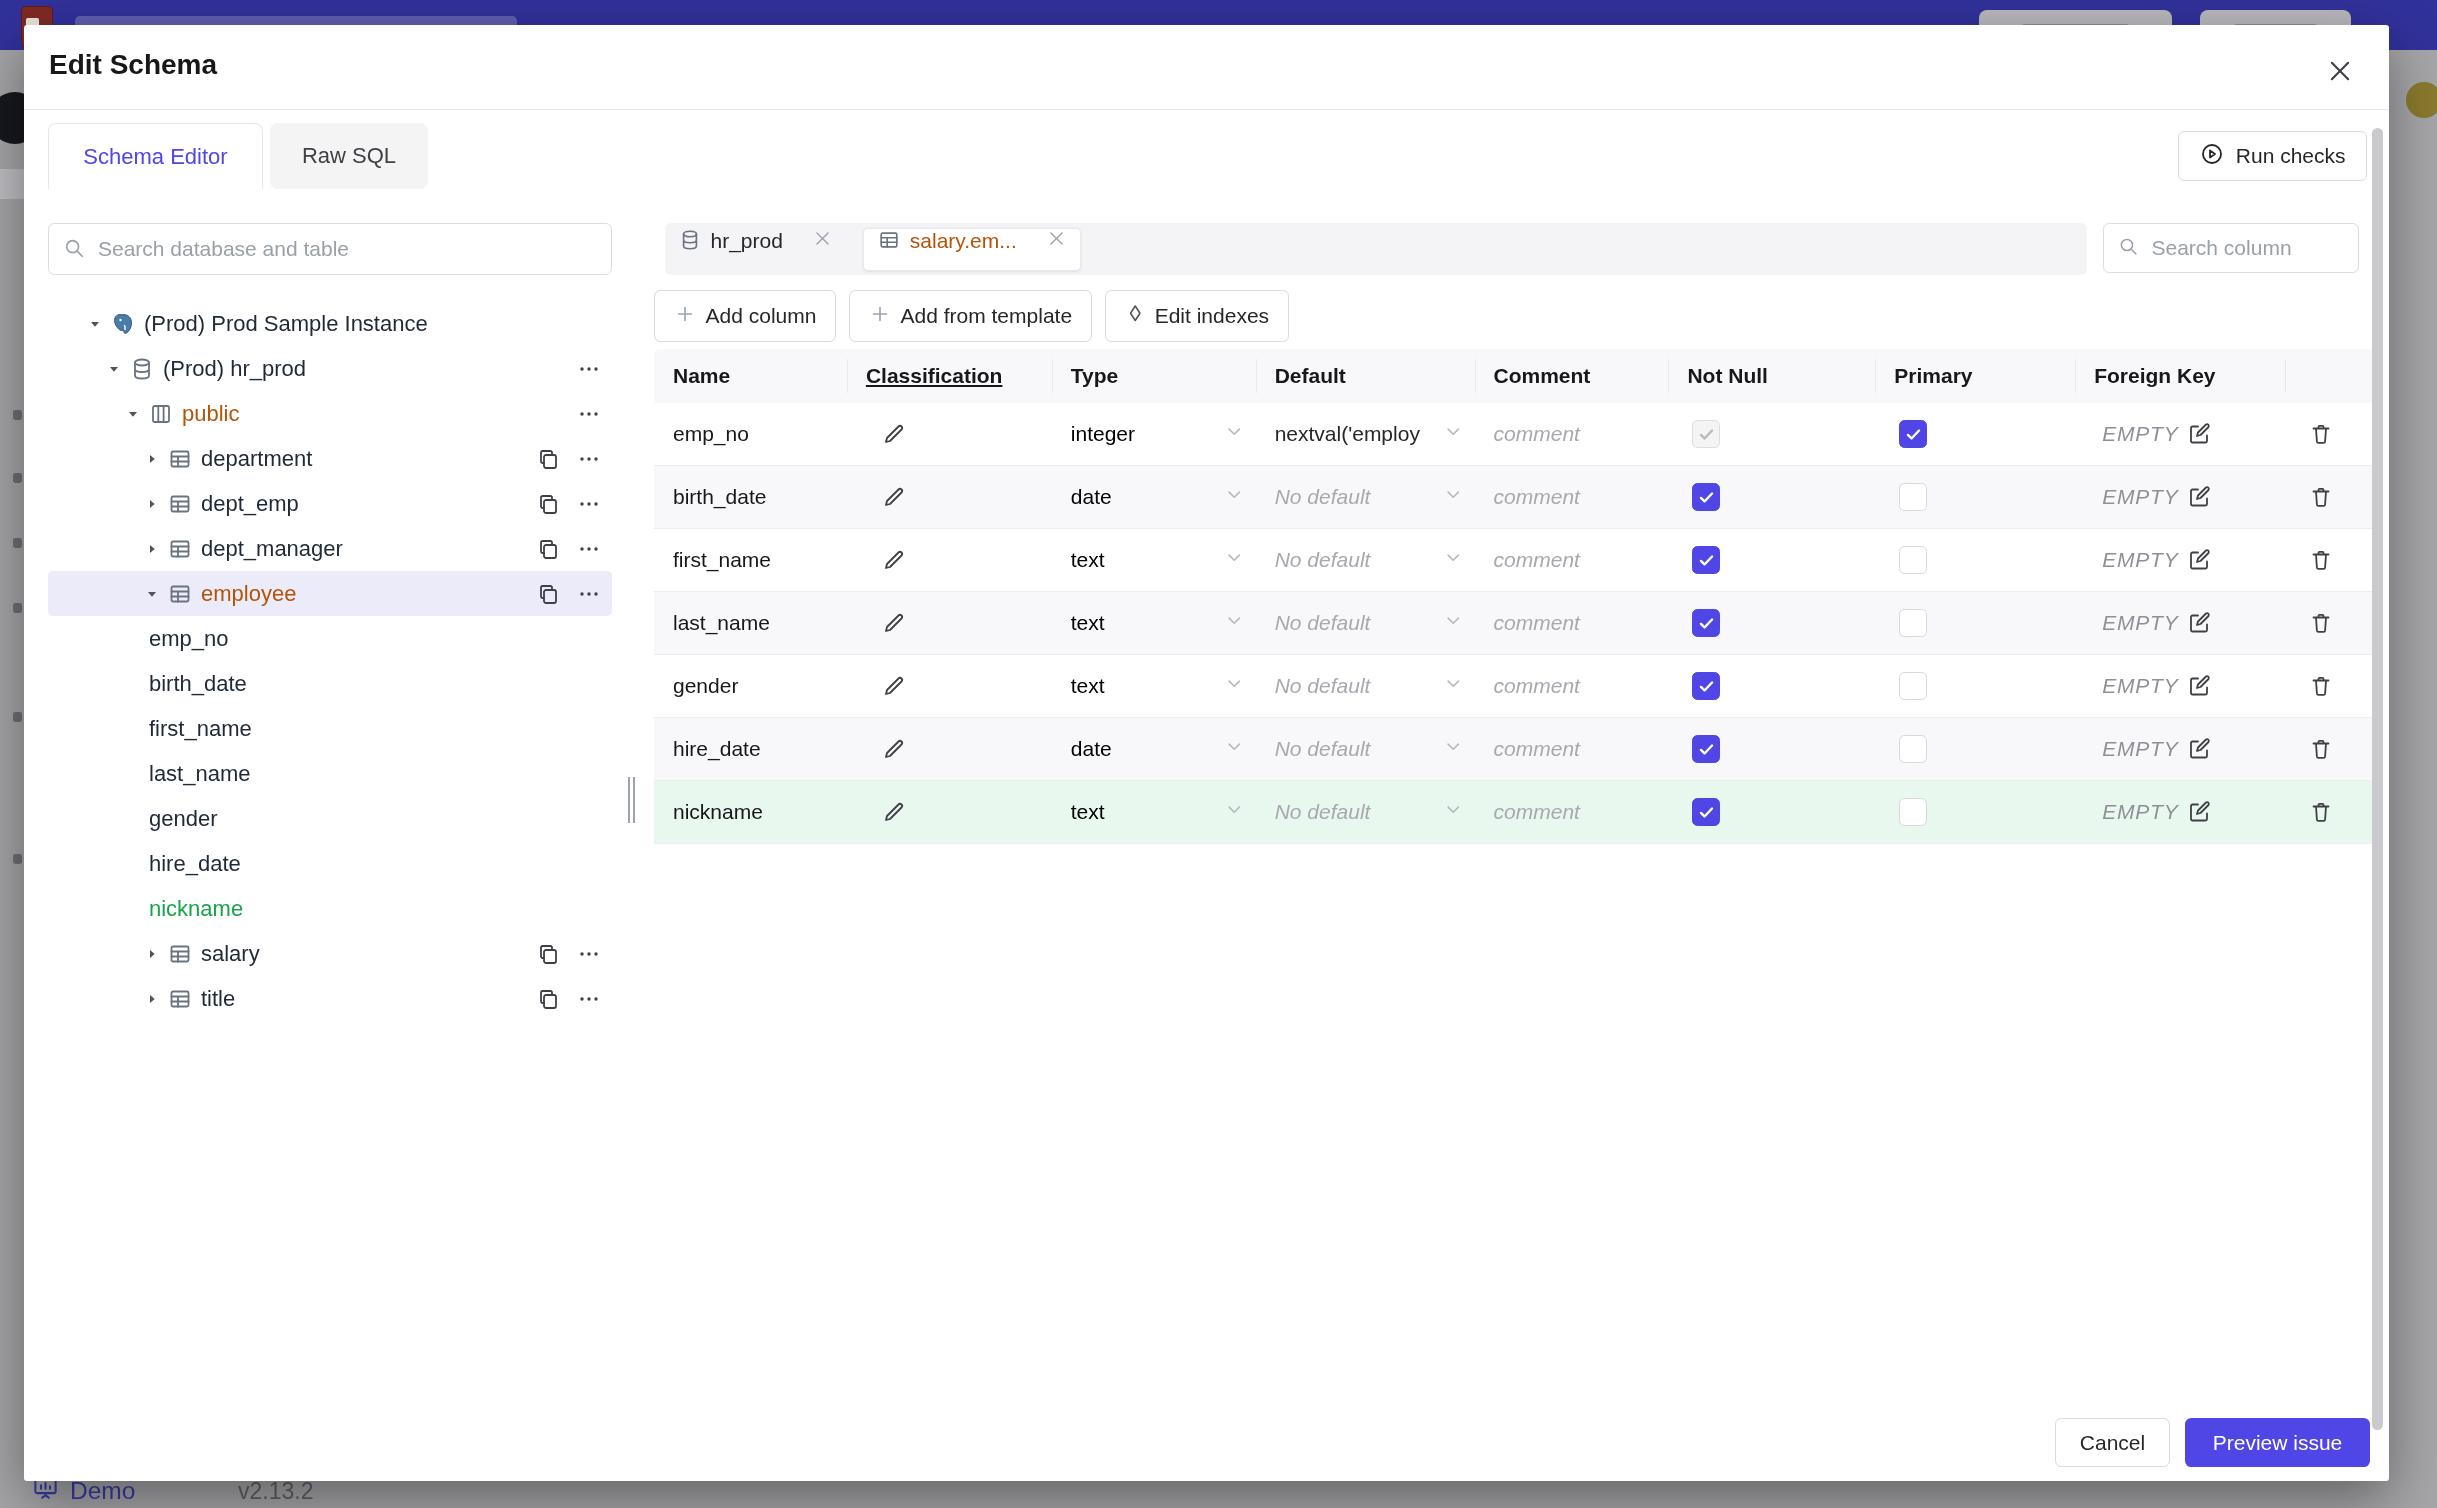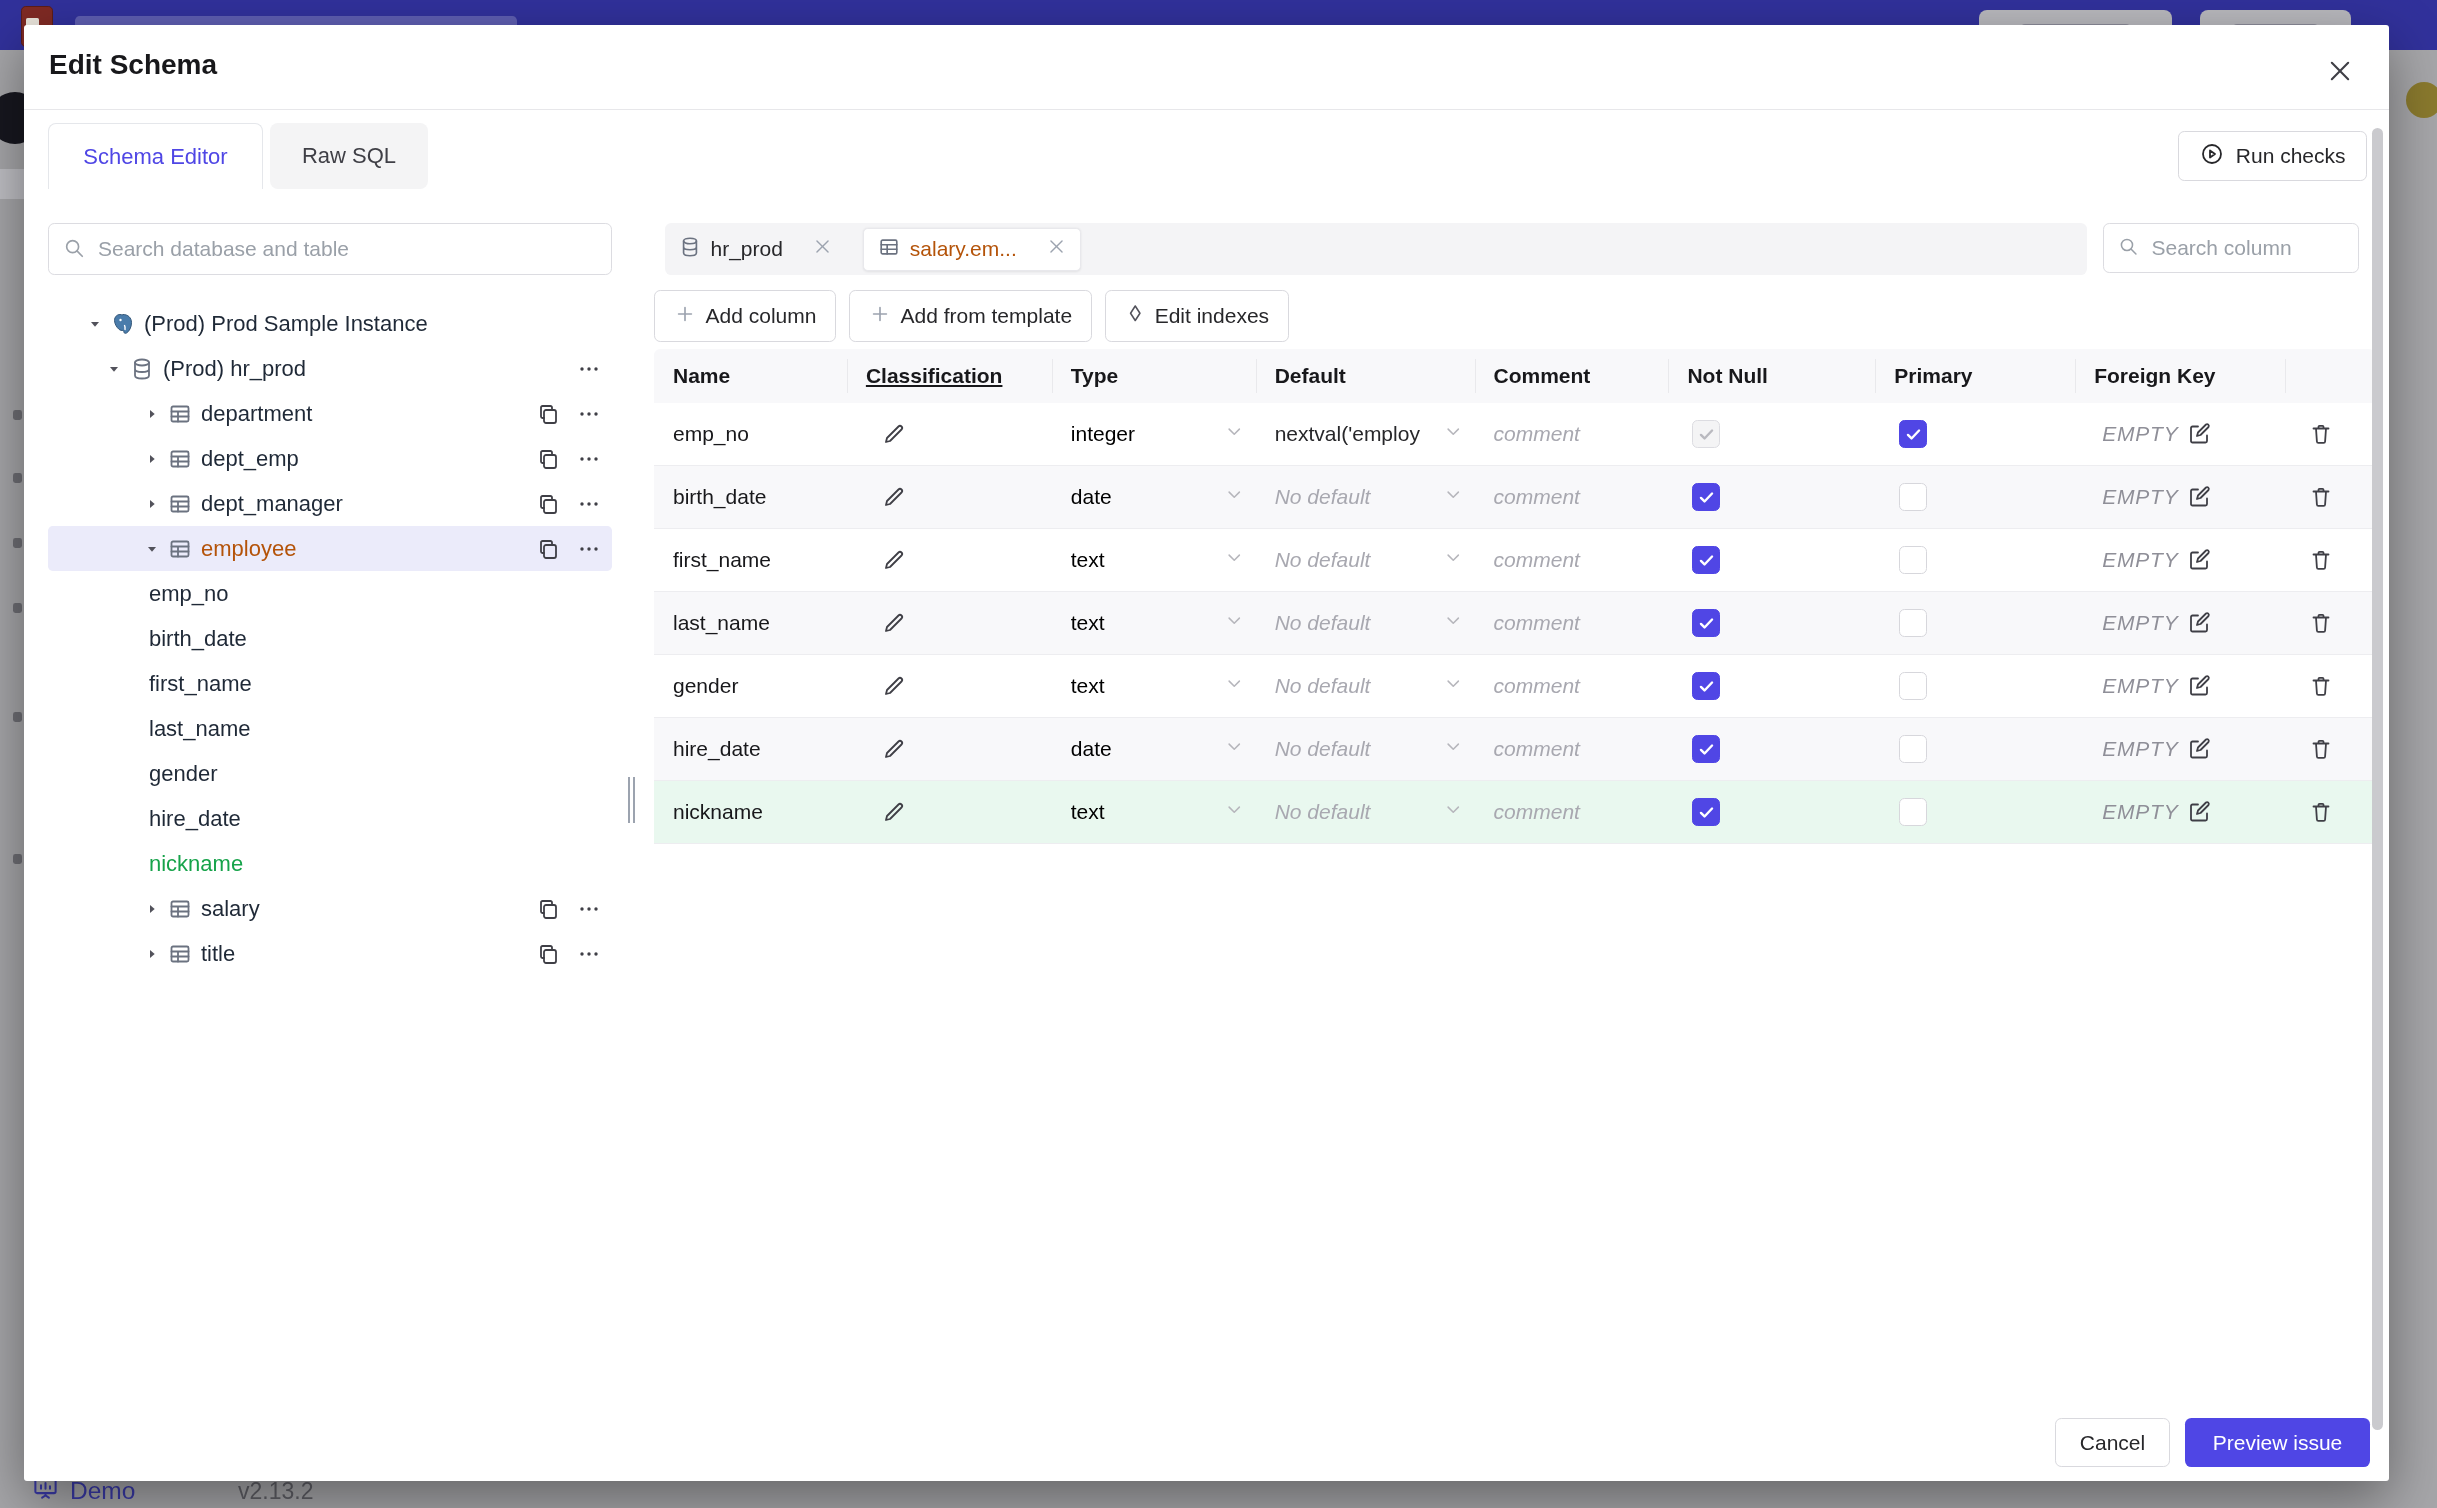--- a/index.html
+++ b/index.html
@@ -42,21 +42,21 @@
   .trow{position:relative;display:flex;align-items:center;height:45px;box-sizing:border-box;padding-right:11px;border-radius:4.7px;cursor:pointer;}
   .trow.sel{background:#ebebfa;}
   .t-caret{width:24px;display:flex;align-items:center;color:#52525b;flex:0 0 24px;}
   .t-icon{width:33px;display:flex;align-items:center;color:#6b7280;flex:0 0 33px;}
   .tlabel{font-size:22px;color:#1f2937;white-space:nowrap;}
   .t-actions{margin-left:auto;display:flex;align-items:center;gap:17.4px;color:#52525b;}
   .gutter-handle{position:absolute;left:604px;top:752px;width:7px;height:46px;display:flex;gap:2.4px;cursor:col-resize;}
   .gutter-handle i{width:2.4px;height:100%;background:#9ca3af;display:block;}
   
   .chips-bar{position:absolute;left:641px;top:198px;width:1422px;height:52px;background:#f4f4f6;border-radius:6.3px;display:flex;align-items:center;}
-  .chip{display:flex;align-items:center;gap:9.5px;font-size:21px;color:#27272a;padding:0 14px;height:41px;cursor:pointer;}
+  .chip{display:flex;align-items:flex-start;gap:9.5px;font-size:21px;color:#27272a;padding:0 14px;height:41px;cursor:pointer;}
   .chip .x{color:#9ca3af;margin-left:20.5px;}
   .chip-active{background:#fff;border:0.8px solid #e8e8ec;border-radius:4.7px;box-shadow:0 0.8px 2.4px rgba(0,0,0,.08);margin-left:17.4px;}
   .chip-active .clabel{color:#b45309;}
   .toolbar{position:absolute;left:630px;top:265px;display:flex;gap:12.6px;}
   .toolbar .btn{height:52px;padding:0 19px;}
   .tb-ic{color:#9ca3af;}
   
   .grid{position:absolute;left:630px;top:324px;width:1721px;font-size:21px;}
   .g-head{display:flex;height:54px;background:#f8f8fa;border-radius:6.3px 6.3px 0 0;align-items:center;}
   .g-head .gc{font-weight:600;color:#18181b;position:relative;height:100%;display:flex;align-items:center;}
@@ -174,20 +174,43 @@
           <span class="t-actions">
             <span class="ic-btn">
               <svg width="24" height="24" viewBox="0 0 24 24" fill="none">
                 <circle cx="5" cy="12" r="1.7" fill="currentColor"></circle>
                 <circle cx="12" cy="12" r="1.7" fill="currentColor"></circle>
                 <circle cx="19" cy="12" r="1.7" fill="currentColor"></circle>
               </svg>
             </span>
           </span>
         </div>
+        <div class="trow" style="padding-left: 77px;">
+          <span class="t-caret">
+            <svg width="16" height="16" viewBox="0 0 24 24" fill="none">
+              <polygon points="6,9 18,9 12,16" fill="currentColor"></polygon>
+            </svg>
+          </span>
+          <span class="t-icon">
+            <svg width="24" height="24" viewBox="0 0 24 24" fill="none" stroke="currentColor" stroke-width="1.8" stroke-linecap="round" stroke-linejoin="round">
+              <rect x="4" y="4" width="16" height="16" rx="1.5"></rect>
+              <path d="M9.3 4v16M14.6 4v16"></path>
+            </svg>
+          </span>
+          <span class="tlabel" style="color:#b45309">public</span>
+          <span class="t-actions">
+            <span class="ic-btn">
+              <svg width="24" height="24" viewBox="0 0 24 24" fill="none">
+                <circle cx="5" cy="12" r="1.7" fill="currentColor"></circle>
+                <circle cx="12" cy="12" r="1.7" fill="currentColor"></circle>
+                <circle cx="19" cy="12" r="1.7" fill="currentColor"></circle>
+              </svg>
+            </span>
+          </span>
+        </div>
         <div class="trow" style="padding-left: 96px;">
           <span class="t-caret">
             <svg width="16" height="16" viewBox="0 0 24 24" fill="none">
               <polygon points="9,6 16,12 9,18" fill="currentColor"></polygon>
             </svg>
           </span>
           <span class="t-icon">
             <svg width="24" height="24" viewBox="0 0 24 24" fill="none" stroke="currentColor" stroke-width="1.8" stroke-linecap="round" stroke-linejoin="round">
               <rect x="3.5" y="4.5" width="17" height="15" rx="1.5"></rect>
               <path d="M3.5 9.5h17M3.5 14.5h17M10 9.5V19.5"></path>

